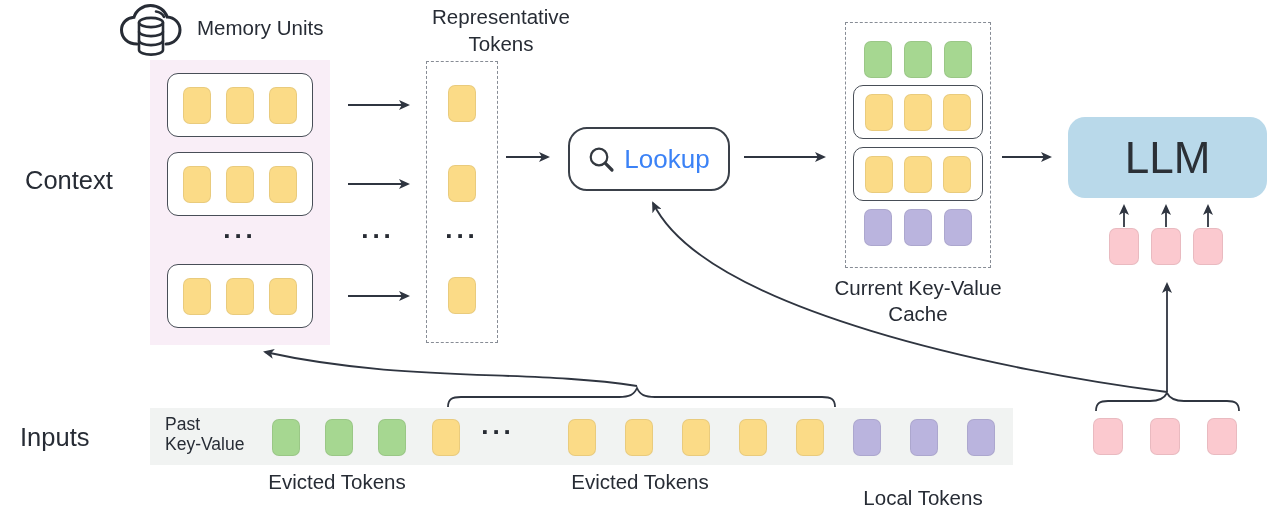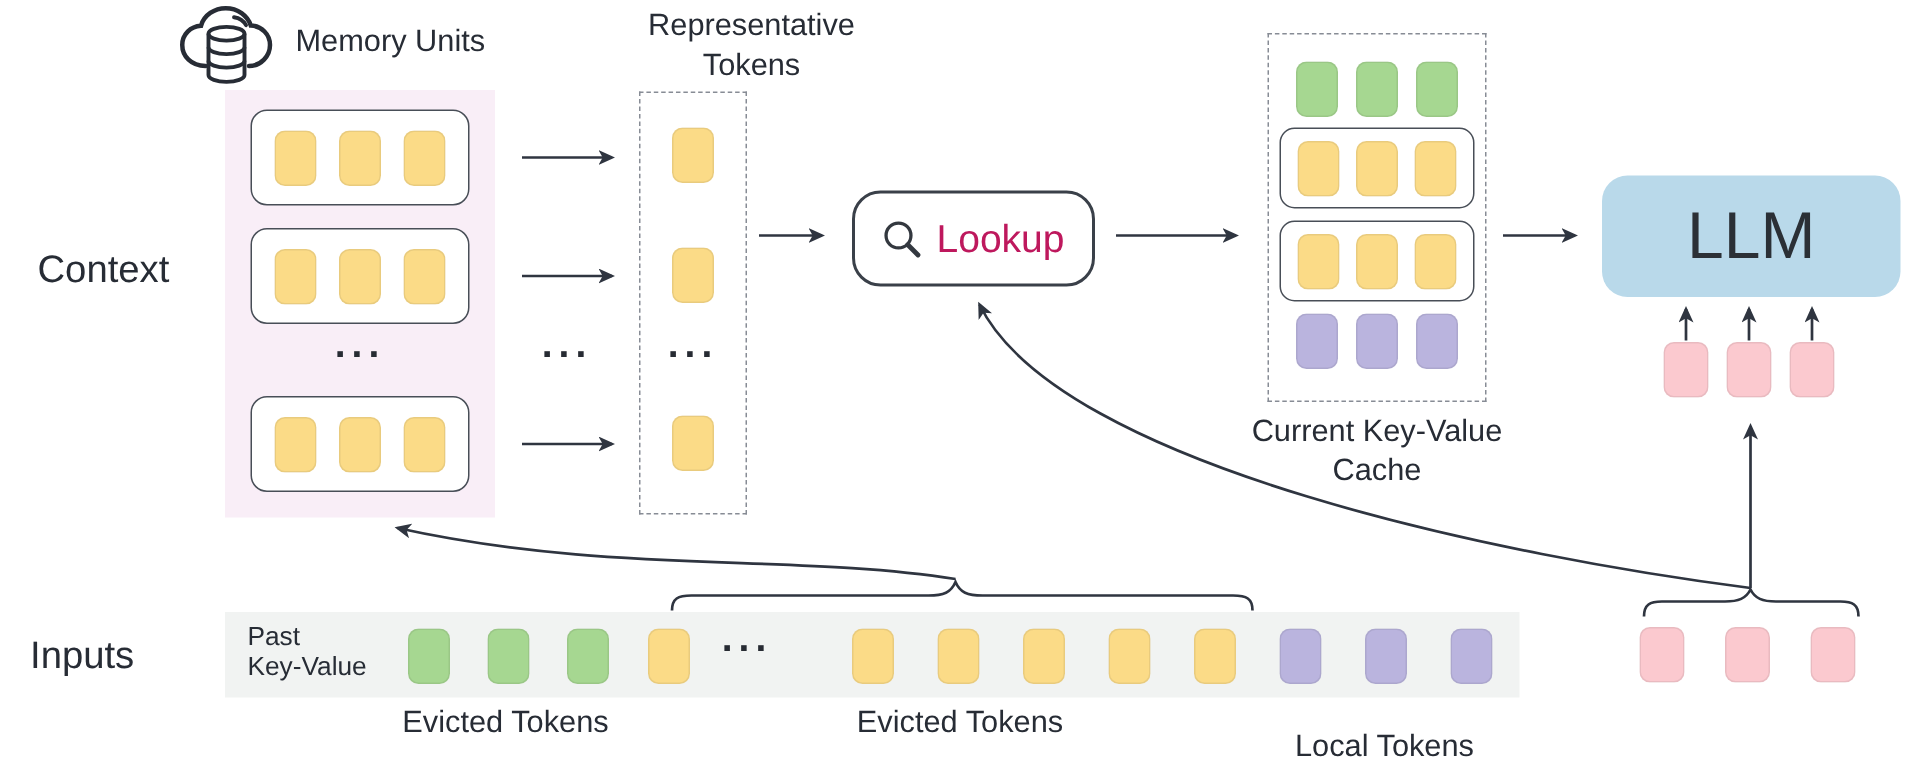--- a/index.html
+++ b/index.html
@@ -12,21 +12,21 @@
   .wide .token{width:30px;}
   .tg{position:absolute;display:flex;align-items:center;}
   .g11{gap:11px}.g12{gap:12px}.g15{gap:15px}.g25{gap:25px}.g27{gap:27px}.g29{gap:29px}
   .membox{position:absolute;left:150px;top:60px;width:180px;height:285px;background:#F9EEF7;}
   .unit{position:absolute;background:#fff;border:1.4px solid #484e57;border-radius:11px;
         display:flex;align-items:center;justify-content:center;box-sizing:border-box;}
   .dashed{position:absolute;border:1.6px dashed #878c95;box-sizing:border-box;background:#fff0;}
   .dots{position:absolute;font-weight:700;font-size:26px;letter-spacing:4px;color:#272b33;text-align:center;}
   .lookup{position:absolute;left:568px;top:127px;width:158px;height:60px;border:2px solid #3a4049;
           border-radius:19px;background:#fff;display:flex;align-items:center;justify-content:center;gap:9px;
-          font-size:26px;color:#be185d;}
+          font-size:26px;color:#3b82f6;}
   .llm{position:absolute;left:1068px;top:117px;width:199px;height:81px;border-radius:17px;background:#B9D9EA;
        display:flex;align-items:center;justify-content:center;font-size:44px;color:#2b3036;}
   .bar{position:absolute;left:150px;top:408px;width:863px;height:57px;background:#F1F3F2;}
   .pastlbl{position:absolute;left:165px;top:414px;font-size:17.5px;line-height:20px;color:#272c35;}
   svg.layer{position:absolute;left:0;top:0;pointer-events:none;}
 </style>
 </head>
 <body>
 
 <div class="canvas">

